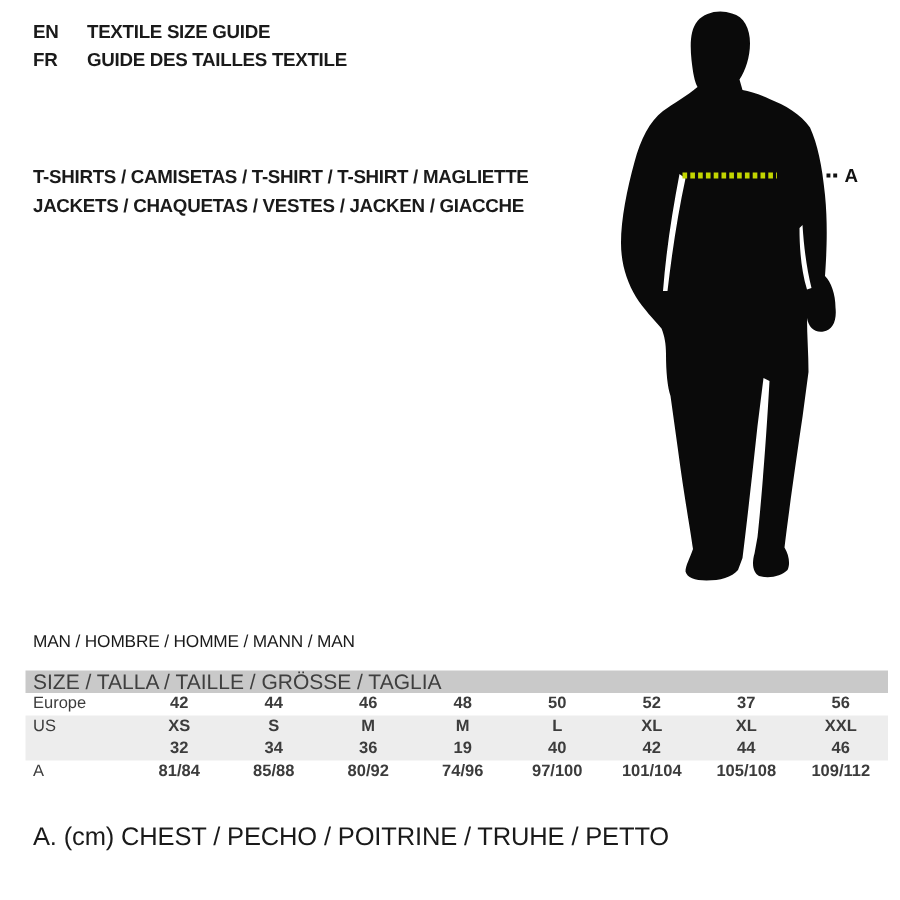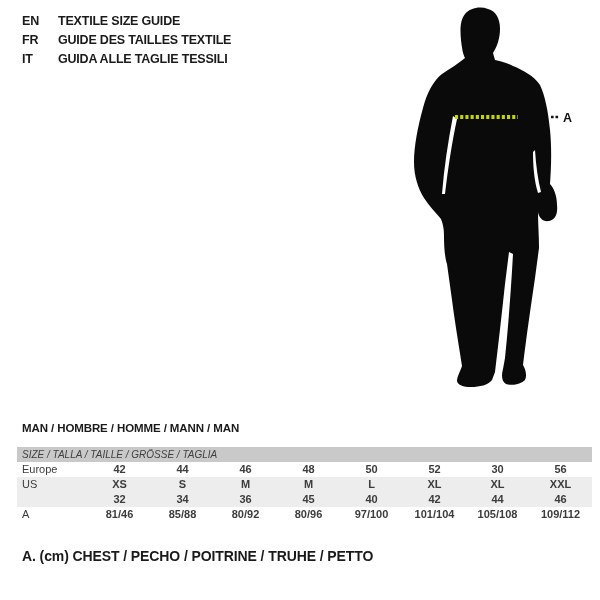--- a/index.html
+++ b/index.html
@@ -11,51 +11,51 @@
   .lang-list{position:absolute;left:22px;top:12px;}
   .lang-row{display:flex;height:19px;line-height:19px;
     font-weight:700;font-size:12.5px;letter-spacing:-0.2px;}
   .lang-code{width:36px;}
   
   .categories{position:absolute;left:22px;top:109px;}
   .category-line{height:19px;line-height:19px;font-weight:700;font-size:12.5px;letter-spacing:-0.2px;}
   
   .figure{position:absolute;left:395px;top:0;width:205px;height:400px;}
   
-  .man-title{position:absolute;left:22px;top:422px;font-weight:700;font-size:11.5px;letter-spacing:-0.1px;}
+  .man-title{position:absolute;left:22px;top:422px;font-weight:400;font-size:11.5px;letter-spacing:-0.1px;}
   .size-table{position:absolute;left:17px;top:447px;width:575px;font-size:11px;color:#3c3c3c;}
   .thead{height:15px;line-height:15px;background:var(--header-bar,#c9c9c9);
-    padding-left:5px;color:#3f3f3f;font-size:10px;font-style:italic;}
+    padding-left:5px;color:#3f3f3f;font-size:14px;}
   .trow{display:flex;height:15px;line-height:15px;}
   .trow.shaded{background:var(--row-shaded,#ededed);}
   .tlabel{width:66px;padding-left:5px;text-align:left;color:#3c3c3c;}
   .tcell{flex:1;text-align:center;color:#3c3c3c;font-weight:bold;}
   
-  .footnote{position:absolute;left:22px;top:548px;font-weight:700;font-size:14px;letter-spacing:-0.1px;}
+  .footnote{position:absolute;left:22px;top:548px;font-weight:400;font-size:17px;letter-spacing:-0.1px;}
 </style>
 </head>
 <body>
 
 <div class="canvas">
 
   <div class="lang-list">
       <div class="lang-row">
         <span class="lang-code">EN</span>
         <span>TEXTILE SIZE GUIDE</span>
       </div>
       <div class="lang-row">
         <span class="lang-code">FR</span>
         <span>GUIDE DES TAILLES TEXTILE</span>
       </div>
-      <div class="lang-row">
-        <span class="lang-code">IT</span>
-        <span>GUIDA ALLE TAGLIE TESSILI</span>
-      </div>
     </div>
 
+  <div class="categories">
+      <div class="category-line">T-SHIRTS / CAMISETAS / T-SHIRT / T-SHIRT / MAGLIETTE</div>
+      <div class="category-line">JACKETS / CHAQUETAS / VESTES / JACKEN / GIACCHE</div>
+    </div>
 
   <div class="figure">
     <svg width="205" height="400" viewBox="395 0 205 400" xmlns="http://www.w3.org/2000/svg">
       <path fill="#0a0a0a" d="
         M465,58
         C458,64 449,69 442,74
         C433,81 427,93 423,108
         C418,126 414,146 414,162
         C414,176 418,188 424,198
         C429,206 436,213 441,219
@@ -108,51 +108,51 @@
     <div class="thead">SIZE / TALLA / TAILLE / GRÖSSE / TAGLIA</div>
     <div>
         <div class="trow">
           <div class="tlabel">Europe</div>
           <div class="tcell">42</div>
           <div class="tcell">44</div>
           <div class="tcell">46</div>
           <div class="tcell">48</div>
           <div class="tcell">50</div>
           <div class="tcell">52</div>
-          <div class="tcell">30</div>
+          <div class="tcell">37</div>
           <div class="tcell">56</div>
         </div>
         <div class="trow shaded">
           <div class="tlabel">US</div>
           <div class="tcell">XS</div>
           <div class="tcell">S</div>
           <div class="tcell">M</div>
           <div class="tcell">M</div>
           <div class="tcell">L</div>
           <div class="tcell">XL</div>
           <div class="tcell">XL</div>
           <div class="tcell">XXL</div>
         </div>
         <div class="trow shaded">
           <div class="tlabel"></div>
           <div class="tcell">32</div>
           <div class="tcell">34</div>
           <div class="tcell">36</div>
-          <div class="tcell">45</div>
+          <div class="tcell">19</div>
           <div class="tcell">40</div>
           <div class="tcell">42</div>
           <div class="tcell">44</div>
           <div class="tcell">46</div>
         </div>
         <div class="trow">
           <div class="tlabel">A</div>
-          <div class="tcell">81/46</div>
+          <div class="tcell">81/84</div>
           <div class="tcell">85/88</div>
           <div class="tcell">80/92</div>
-          <div class="tcell">80/96</div>
+          <div class="tcell">74/96</div>
           <div class="tcell">97/100</div>
           <div class="tcell">101/104</div>
           <div class="tcell">105/108</div>
           <div class="tcell">109/112</div>
         </div>
       </div>
   </div>
 
   <div class="footnote">A. (cm) CHEST / PECHO / POITRINE / TRUHE / PETTO</div>
 

